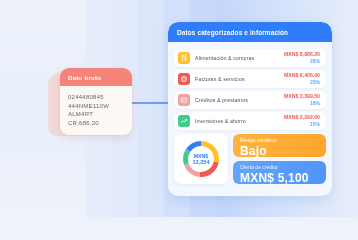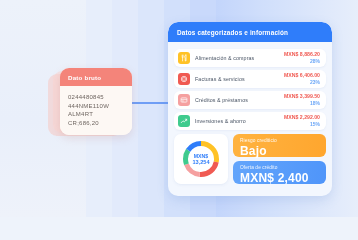--- a/index.html
+++ b/index.html
@@ -322,19 +322,19 @@
       </div>
     </div>
 
     <div id="badges">
       <div class="badge" id="badge-risk">
         <span class="b-label">Riesgo crediticio</span>
         <span class="b-value">Bajo</span>
       </div>
       <div class="badge" id="badge-offer">
         <span class="b-label">Oferta de crédito</span>
-        <span class="b-value">MXN$ 2,400</span>
+        <span class="b-value">MXN$ 5,100</span>
       </div>
     </div>
 
   </div>
 
 </div>
 
 </body></html>

